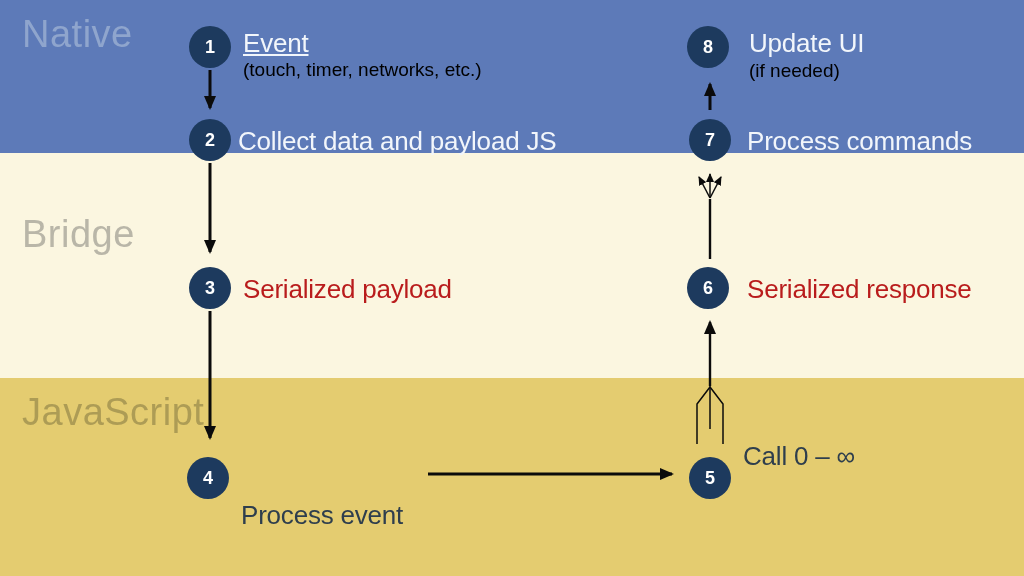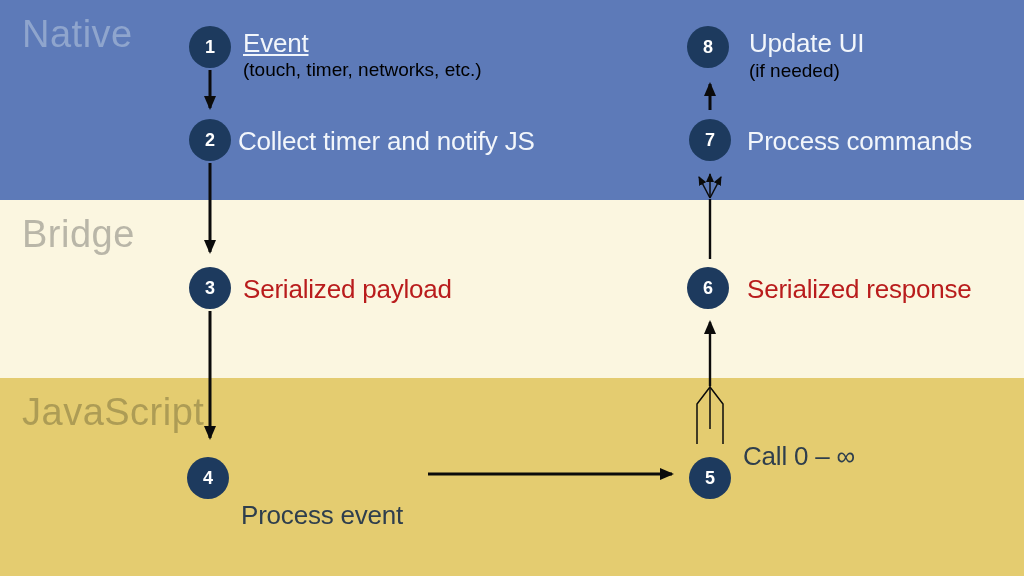--- a/index.html
+++ b/index.html
@@ -2,21 +2,21 @@
 <html><head>
 <meta charset="utf-8">
 <style>
   html,body { margin:0; padding:0; }
   .slide {
     position:relative; width:1024px; height:576px; overflow:hidden;
     font-family:"Liberation Sans","DejaVu Sans",sans-serif;
     background:#fbf6e0;
   }
   .band { position:absolute; left:0; width:1024px; }
-  .band-native { top:0; height:200px; background:#5d7ab8; }
+  .band-native { top:0; height:153px; background:#5d7ab8; }
   .band-bridge { top:200px; height:178px; background:#fbf6e0;padding-left:17px; }
   .band-js { top:378px; height:198px; background:#e4cc70; }
   .band-label {
     position:absolute; left:22px; top:13px;
     font-size:38px; font-weight:300; letter-spacing:0.5px; line-height:1.15;
   }
   .band-native .band-label { color:#8fa5cd; }
   .band-bridge .band-label { color:#b9b6a8; }
   .band-js .band-label { color:#ad9c55; }
 
@@ -122,21 +122,21 @@
     </div>
   <div class="circle c7">
       <span>7</span>
     </div>
   <div class="circle c8">
       <span>8</span>
     </div>
 
   <div class="step-label t1 on-blue">Event</div>
   <div class="step-sub   t1s on-blue-muted">(touch, timer, networks, etc.)</div>
-  <div class="step-label t2 on-blue">Collect timer and notify JS</div>
+  <div class="step-label t2 on-blue">Collect data and payload JS</div>
   <div class="step-label t3 on-cream">Serialized payload</div>
   <div class="step-label t4 on-yellow">Process event</div>
   <div class="step-label t5 on-yellow">
     <div>Call 0 – ∞</div>
   </div>
   <div class="step-label t6 on-cream">Serialized response</div>
   <div class="step-label t7 on-blue">Process commands</div>
   <div class="step-label t8 on-blue">Update UI</div>
   <div class="step-sub   t8s on-blue-muted">(if needed)</div>
 

